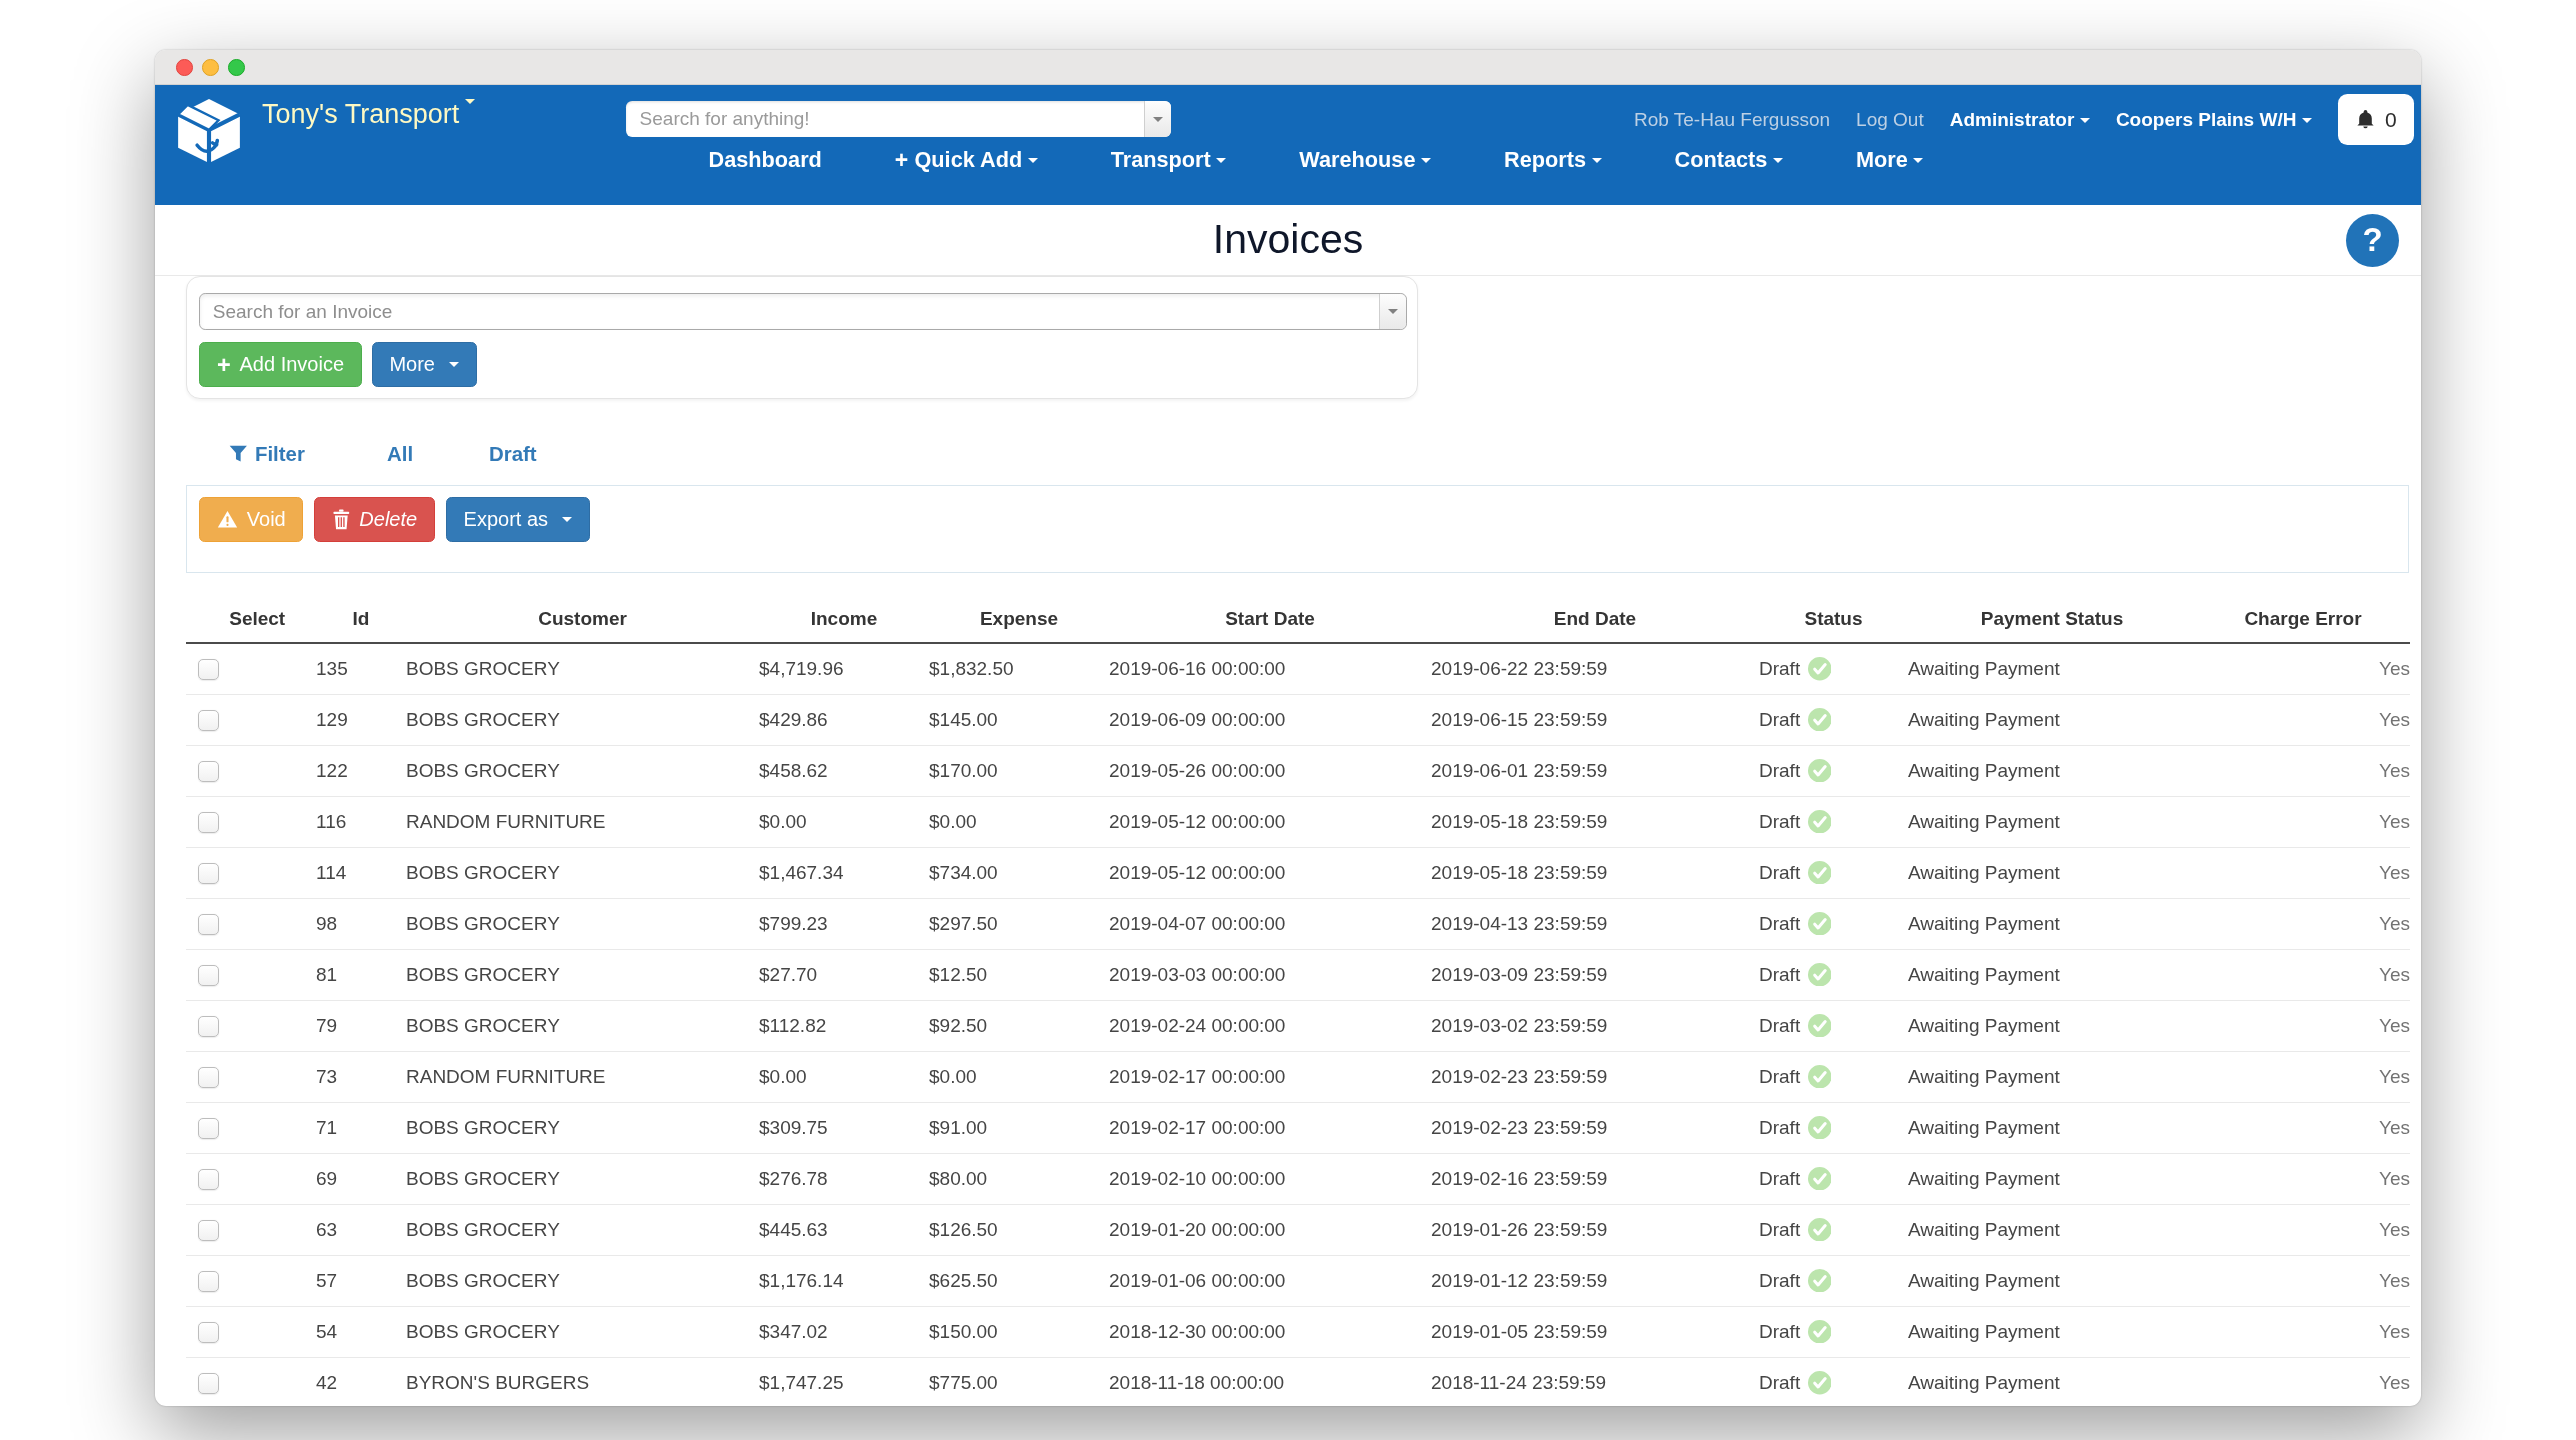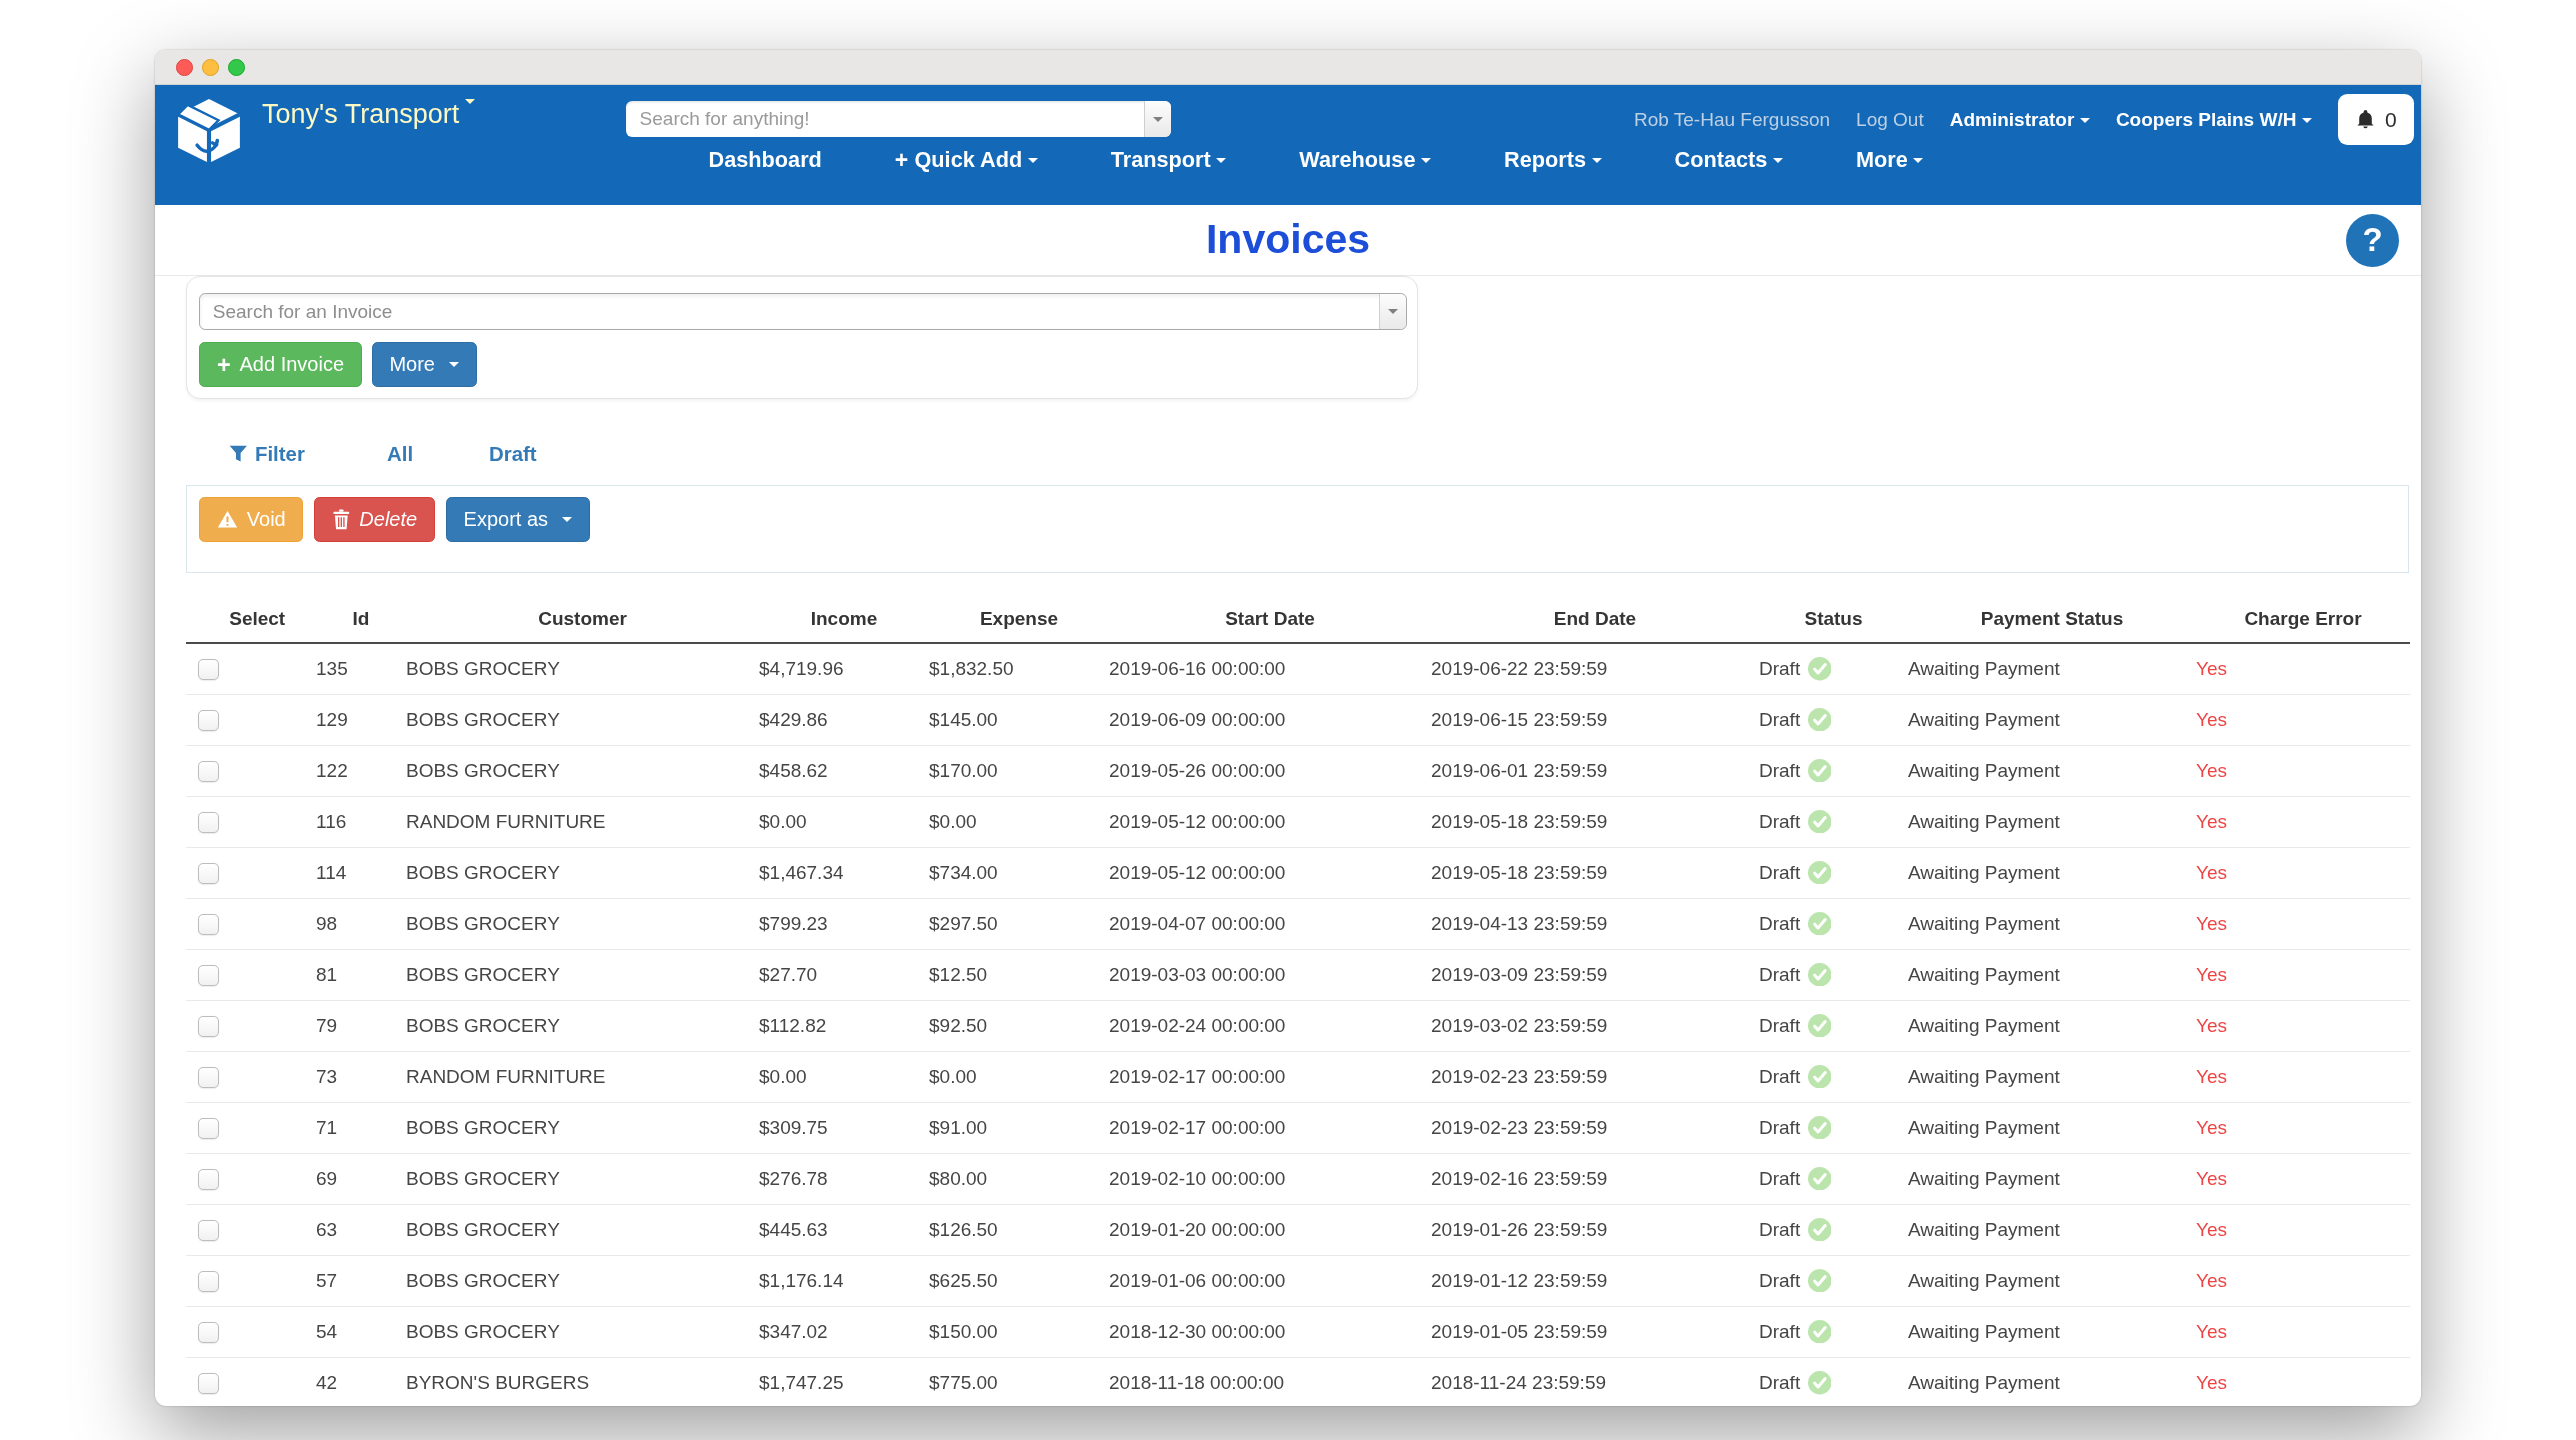--- a/index.html
+++ b/index.html
@@ -46,21 +46,21 @@
   .user-strip .muted{color:var(--muted-navtext);cursor:pointer;}
   .user-strip .strong{color:#fff;font-weight:700;cursor:pointer;}
   .bell-btn{width:76px;height:51px;background:#fff;border-radius:9.3px;display:flex;align-items:center;justify-content:center;gap:8.7px;color:#2c2c2c;cursor:pointer;}
   .bell-btn svg{width:21px;height:21px;}
   .bell-count{font-size:21px;}
   .nav-menu{position:absolute;left:0;right:0;top:52px;height:46px;display:flex;justify-content:center;align-items:center;gap:73px;padding-left:56px;font-size:21.7px;font-weight:600;}
   .nav-item{display:flex;align-items:center;color:#fff;cursor:pointer;}
   .nav-item .plus{font-weight:700;margin-right:6.2px;font-size:23px;}
   
   .page-header{position:absolute;top:155px;left:0;right:0;height:71px;background:#fff;border-bottom:1.2px solid #e9e9e9;}
-  .page-header h1{margin:0;text-align:center;line-height:69px;font-size:41px;font-weight:700;color:#1d4ed8;}
+  .page-header h1{margin:0;text-align:center;line-height:69px;font-size:41px;font-weight:400;color:#0f172a;}
   .help-btn{position:absolute;right:22px;top:8.7px;width:53px;height:53px;border-radius:50%;background:#2173b8;color:#fff;font-size:33px;font-weight:700;display:flex;align-items:center;justify-content:center;cursor:pointer;}
   
   .invoice-card{position:absolute;left:31px;top:226px;width:1232px;height:123px;background:#fff;border:1.2px solid #e4e4e4;border-radius:14px;box-shadow:0 1.2px 3.1px rgba(0,0,0,.05);}
   .invoice-select{position:absolute;left:12.4px;top:16px;width:1208px;height:37px;border:1.2px solid #a9a9a9;border-radius:6.2px;background:#fff;display:flex;align-items:stretch;box-shadow:inset 0 1.9px 4.3px rgba(0,0,0,.08);cursor:pointer;}
   .invoice-select .ph{flex:1;display:flex;align-items:center;padding-left:12.4px;font-size:19px;color:#8e8e8e;}
   .btn{display:inline-flex;align-items:center;justify-content:center;gap:8.7px;height:45px;padding:0 16.7px;border-radius:5.6px;font-size:20px;color:#fff;cursor:pointer;border-width:1.2px;border-style:solid;}
   .btn svg{flex:none;}
   .btn-success{background:var(--success);border-color:var(--success-bd);}
   .btn-primary{background:var(--primary);border-color:var(--primary-bd);}
   .btn-warning{background:var(--warning);border-color:var(--warning-bd);}
@@ -78,21 +78,21 @@
   .panel-buttons{position:absolute;left:12.4px;top:10.5px;display:flex;gap:11px;}
   
   .invoice-table{position:absolute;left:31px;top:545px;width:2223px;border-collapse:collapse;table-layout:fixed;font-size:19px;color:#454545;}
   .invoice-table th{height:48px;text-align:center;font-size:19px;font-weight:700;color:#353535;border-bottom:2.5px solid #4b4b4b;padding:0;vertical-align:middle;}
   .invoice-table td{height:51px;padding:0;vertical-align:middle;border-top:1.2px solid var(--row-border);}
   .invoice-table tr:first-child td{border-top:none;}
   .cb{display:inline-block;width:21px;height:21px;border:1.2px solid #bdbdbd;border-radius:5px;background:linear-gradient(#ffffff,#f1f1f1);box-shadow:0 0.6px 1.2px rgba(0,0,0,.08);margin-left:12.4px;vertical-align:middle;cursor:pointer;}
   th.c-select{padding-left:12.4px;}
   .status-wrap{display:flex;align-items:center;gap:7.4px;}
   .status-check{width:23.5px;height:23.5px;flex:none;}
-  .err-yes{color:#ef4444;}
+  .err-yes{color:#737373;text-align:right;}
   .icon-funnel{width:18.6px;height:17.3px;}
 </style>
 </head>
 <body>
 
 <div class="window">
 
   <div class="titlebar">
     <div class="lights">
       <span class="light red"></span>

